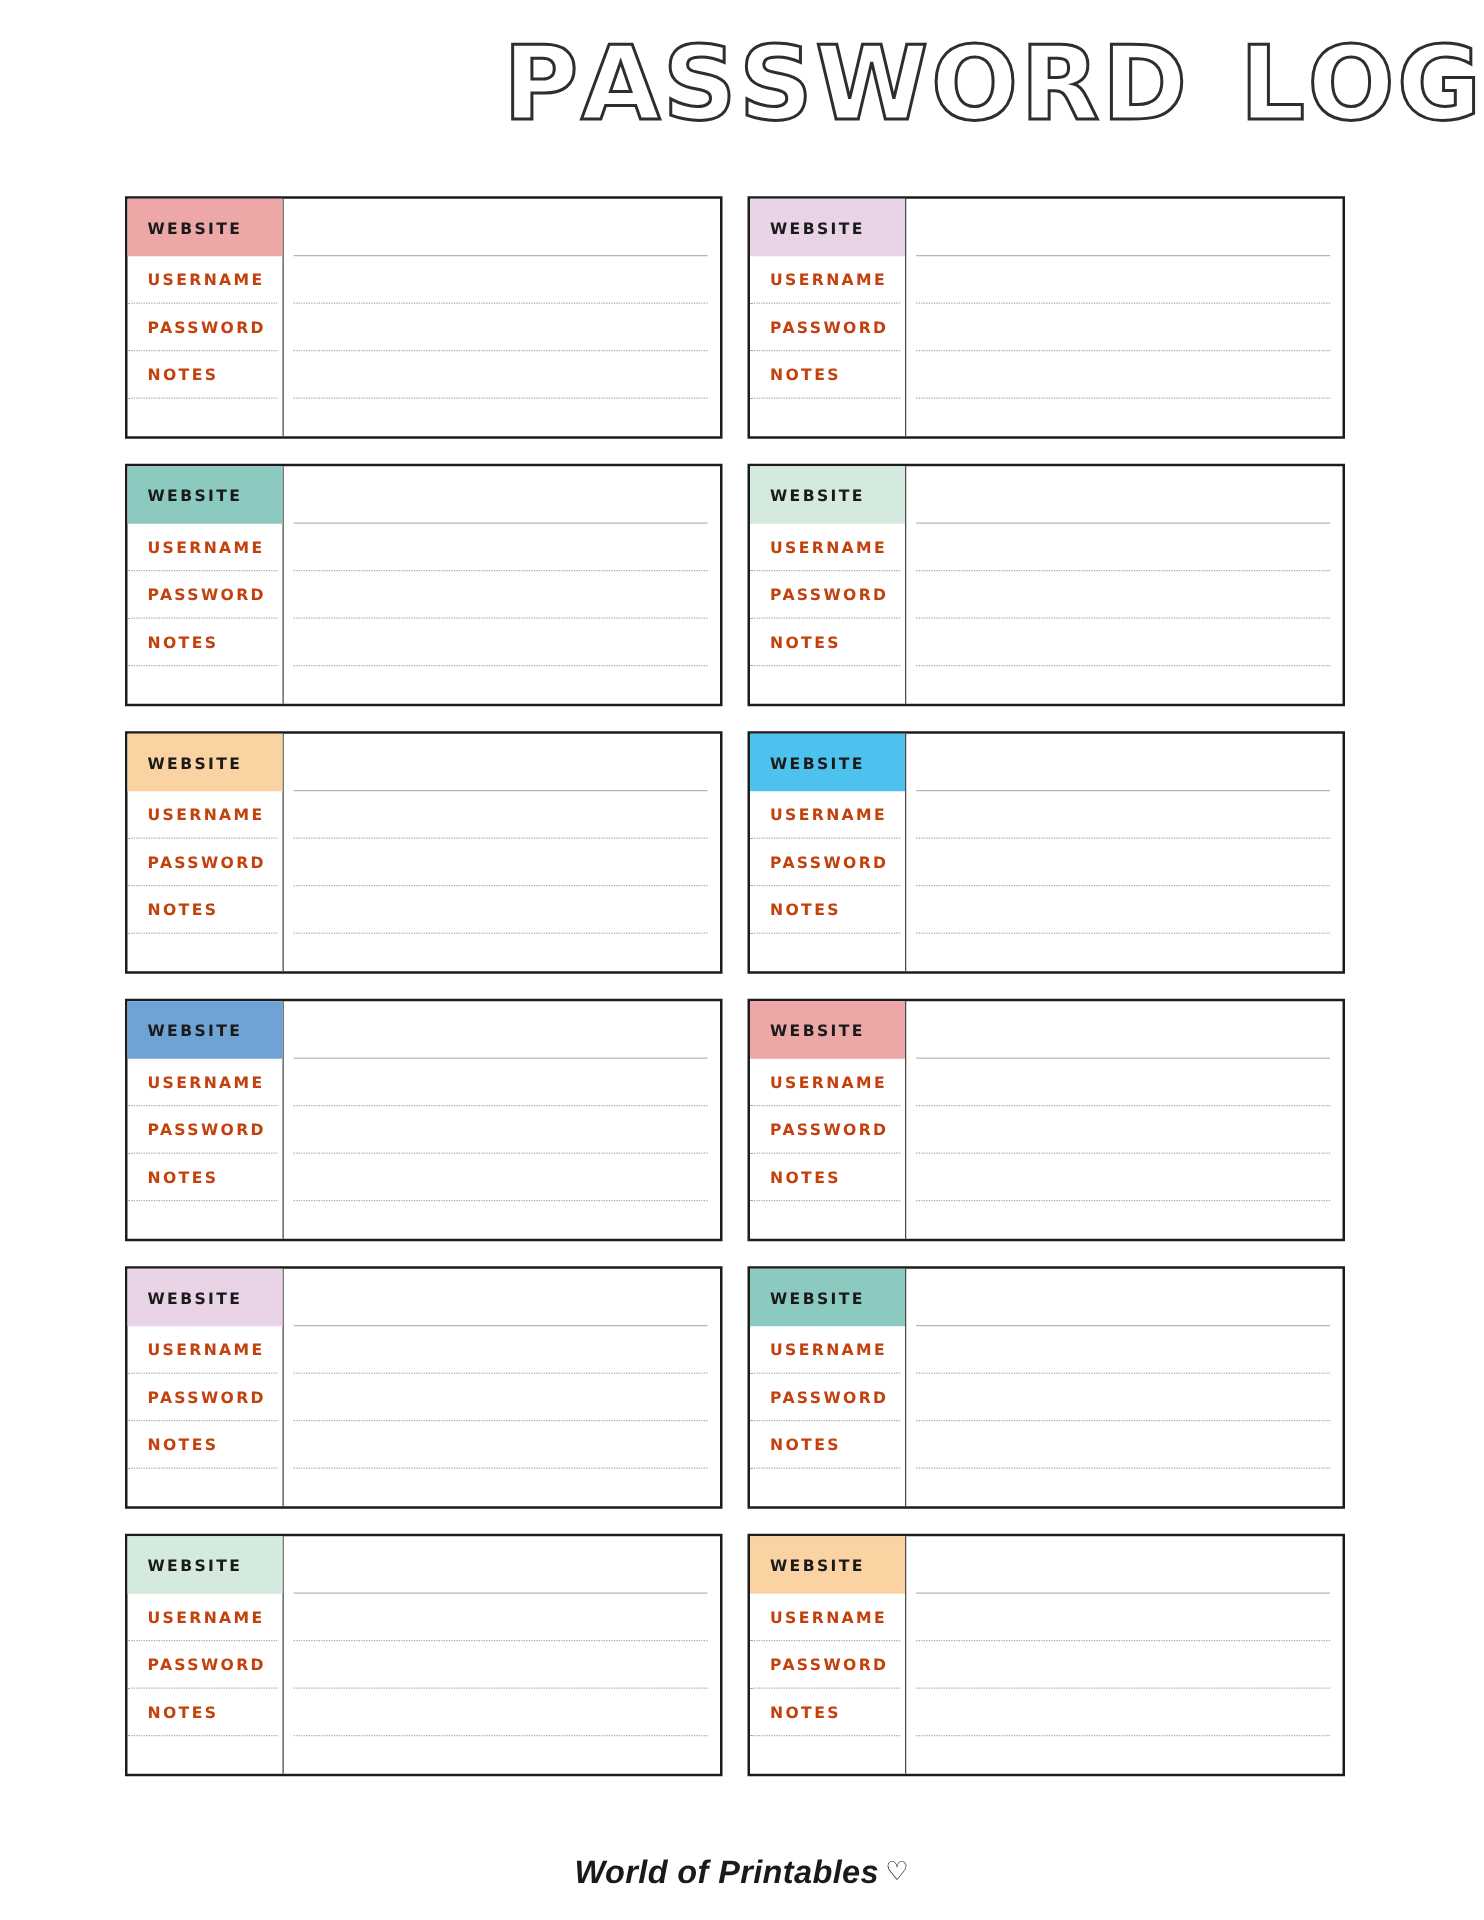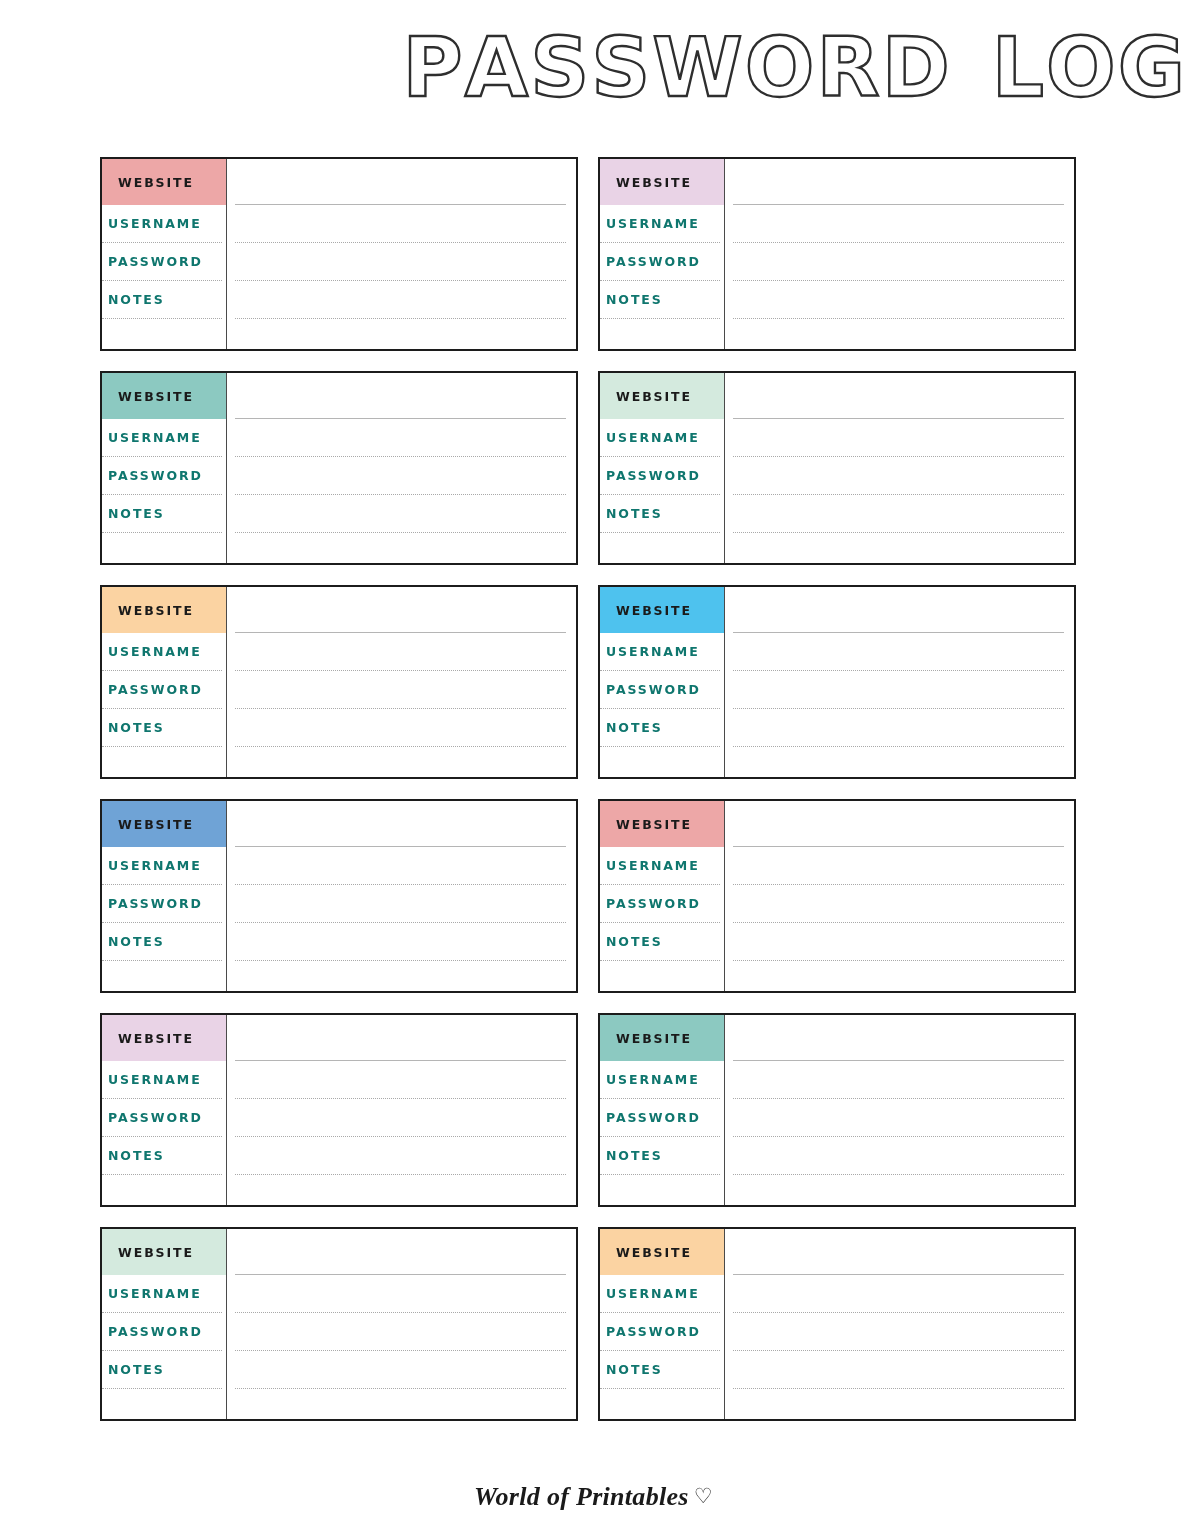--- a/index.html
+++ b/index.html
@@ -102,26 +102,26 @@
     font-weight: 700;
     font-size: 12.5px;
     letter-spacing: 1.9px;
     color: #1a1a1a;
   }
 
   .field-label {
     height: 38px;
     display: flex;
     align-items: center;
-    padding-left: 6px;
+    padding-left: 16px;
     font-family: "DejaVu Sans", sans-serif;
     font-weight: 700;
     font-size: 12.5px;
     letter-spacing: 1.9px;
-    color: #0f766e;
+    color: #c2410c;
     border-bottom: 1px dotted #a9a9a9;
     margin-right: 4px;
   }
 
   .label-filler { flex: 1; }
 
   
   .write-col {
     grid-column: 2;
     grid-row: 1 / span 2;
@@ -143,21 +143,21 @@
 
   .write-filler { flex: 1; }
 
   
   .footer {
     position: absolute;
     left: 0;
     top: 1482px;
     width: 1187px;
     text-align: center;
-    font-family: Liberation Serif, serif;
+    font-family: Liberation Sans, sans-serif;
     font-style: italic;
     font-weight: 700;
     font-size: 26px;
     color: #1a1a1a;
     letter-spacing: .3px;
   }
   .footer .heart {
     font-style: normal;
     font-weight: 400;
     font-size: 21px;

